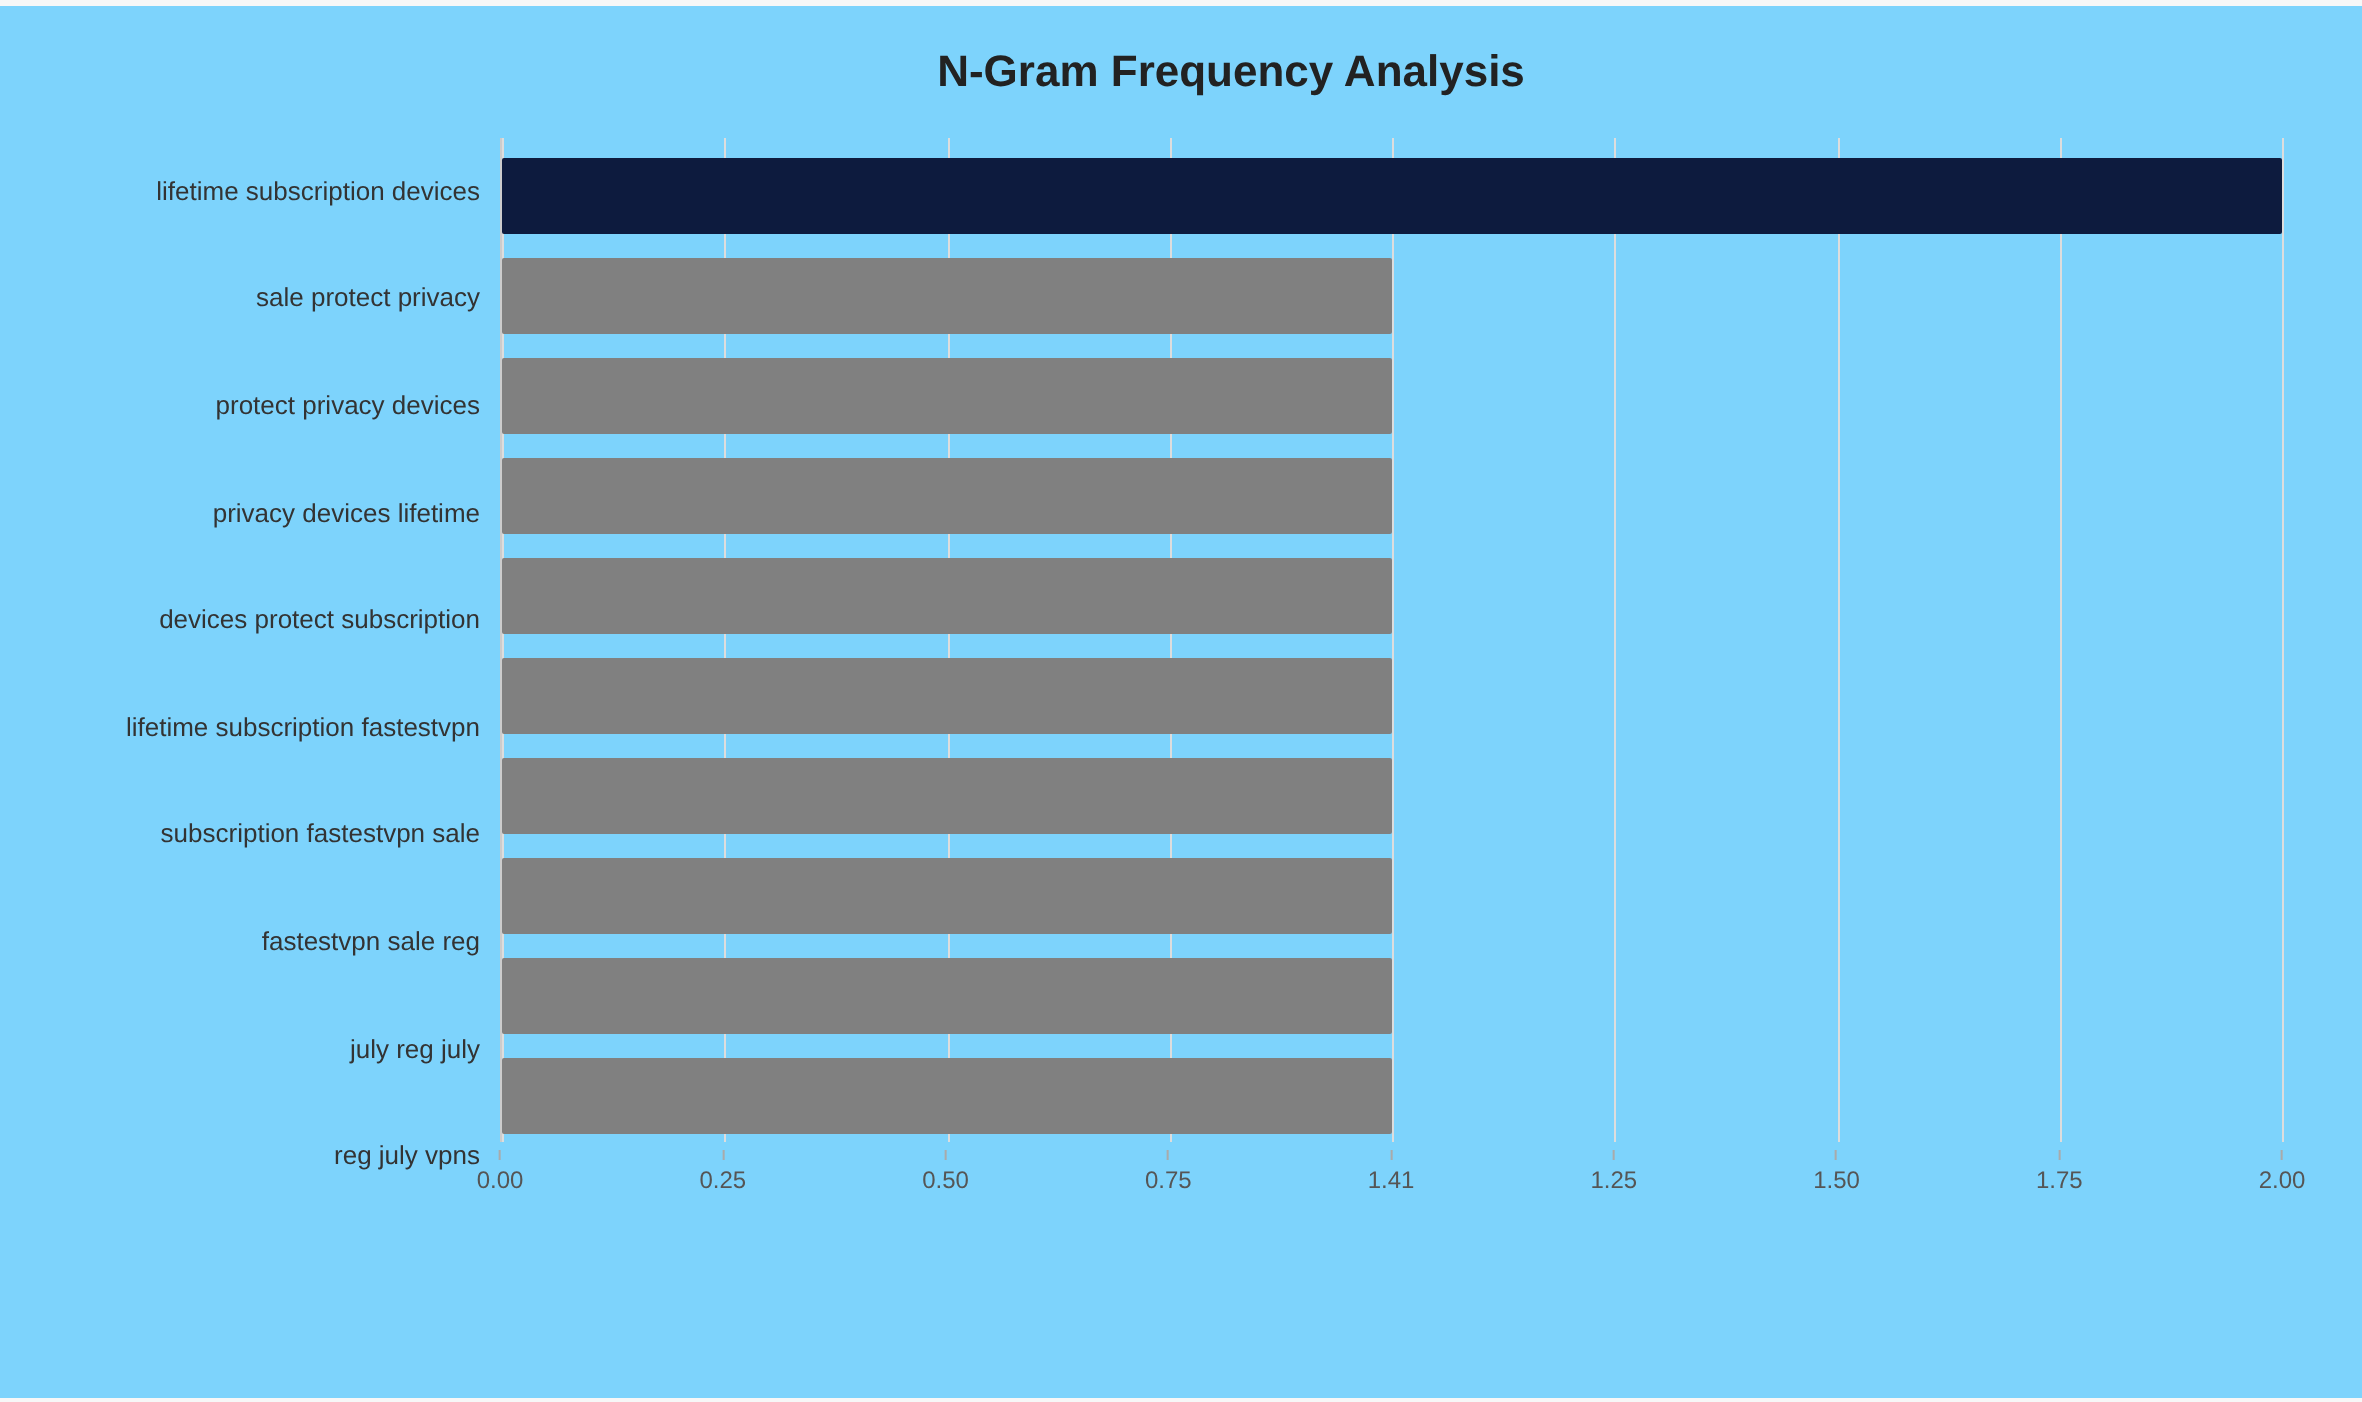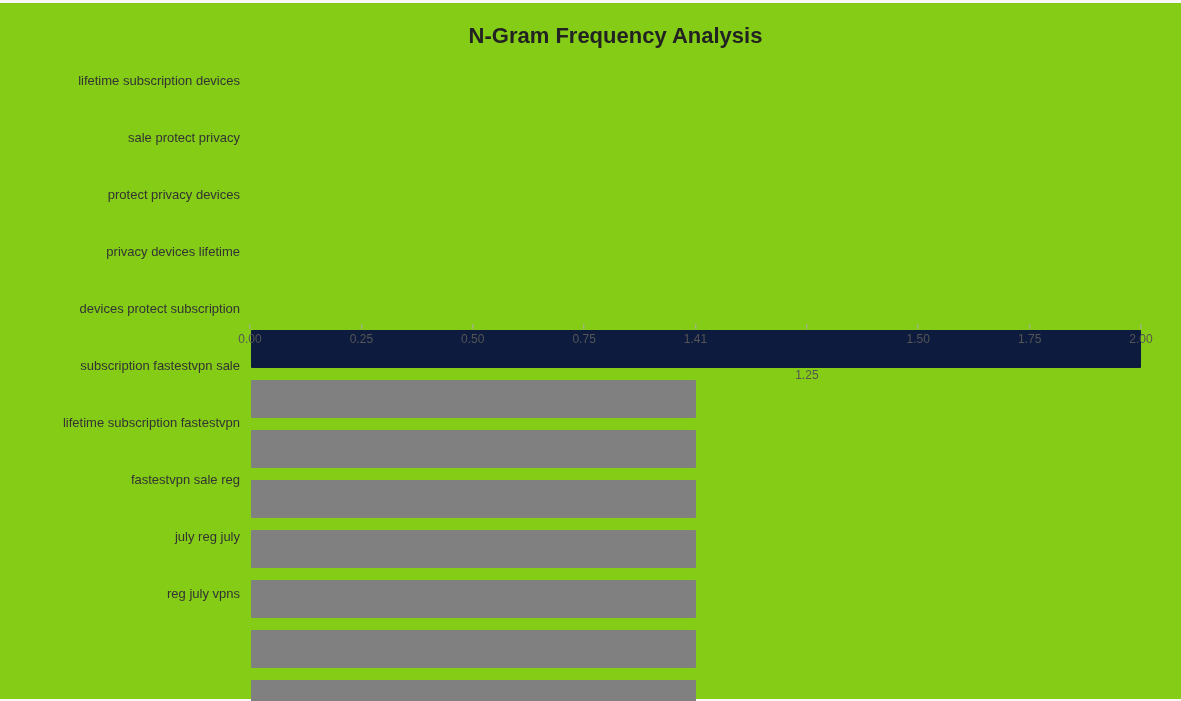--- a/index.html
+++ b/index.html
@@ -9,38 +9,37 @@
       width: 1181px;
       height: 701px;
       overflow: hidden;
       display: flex;
       align-items: center;
       justify-content: center;
     }
     .chart-container {
       width: 1181px;
       height: 696px;
-      background: #84cc16;
+      background: #7dd3fc;
       position: relative;
       padding: 20px 40px 80px 10px;
     }
     .chart-title {
       text-align: center;
       font-size: 22px;
       font-weight: bold;
       color: #222;
       margin-bottom: 20px;
       margin-left: 80px;
     }
     .chart-area {
       display: flex;
       flex-direction: row;
       width: 100%;
       height: calc(100% - 60px);
-      align-items: center;
     }
     .y-labels {
       display: flex;
       flex-direction: column;
       justify-content: space-around;
       text-align: right;
       padding-right: 10px;
       width: 240px;
       flex-shrink: 0;
     }
@@ -138,22 +137,22 @@
 
 <div class="chart-container">
   <div class="chart-title">N-Gram Frequency Analysis</div>
   <div class="chart-area">
     <div class="y-labels" id="y-labels">
         <div class="y-label">lifetime subscription devices</div>
         <div class="y-label">sale protect privacy</div>
         <div class="y-label">protect privacy devices</div>
         <div class="y-label">privacy devices lifetime</div>
         <div class="y-label">devices protect subscription</div>
+        <div class="y-label">lifetime subscription fastestvpn</div>
         <div class="y-label">subscription fastestvpn sale</div>
-        <div class="y-label">lifetime subscription fastestvpn</div>
         <div class="y-label">fastestvpn sale reg</div>
         <div class="y-label">july reg july</div>
         <div class="y-label">reg july vpns</div>
       </div>
     <div class="bars-and-xaxis">
       <div class="bars-wrapper">
         <div class="grid-lines" id="grid-lines">
             <div class="grid-line" style="position: absolute; left: 0%; top: 0px; height: 100%; width: 1px; background: rgb(221, 221, 221);"></div>
             <div class="grid-line" style="position: absolute; left: 12.5%; top: 0px; height: 100%; width: 1px; background: rgb(221, 221, 221);"></div>
             <div class="grid-line" style="position: absolute; left: 25%; top: 0px; height: 100%; width: 1px; background: rgb(221, 221, 221);"></div>
@@ -211,21 +210,21 @@
             <div class="x-tick-label">0.50</div>
           </div>
           <div class="x-tick" style="left: 37.5%;">
             <div class="x-tick-line"></div>
             <div class="x-tick-label">0.75</div>
           </div>
           <div class="x-tick" style="left: 50%;">
             <div class="x-tick-line"></div>
             <div class="x-tick-label">1.41</div>
           </div>
-          <div class="x-tick" style="left: 62.5%; gap: 36px;">
+          <div class="x-tick" style="left: 62.5%;">
             <div class="x-tick-line"></div>
             <div class="x-tick-label">1.25</div>
           </div>
           <div class="x-tick" style="left: 75%;">
             <div class="x-tick-line"></div>
             <div class="x-tick-label">1.50</div>
           </div>
           <div class="x-tick" style="left: 87.5%;">
             <div class="x-tick-line"></div>
             <div class="x-tick-label">1.75</div>

